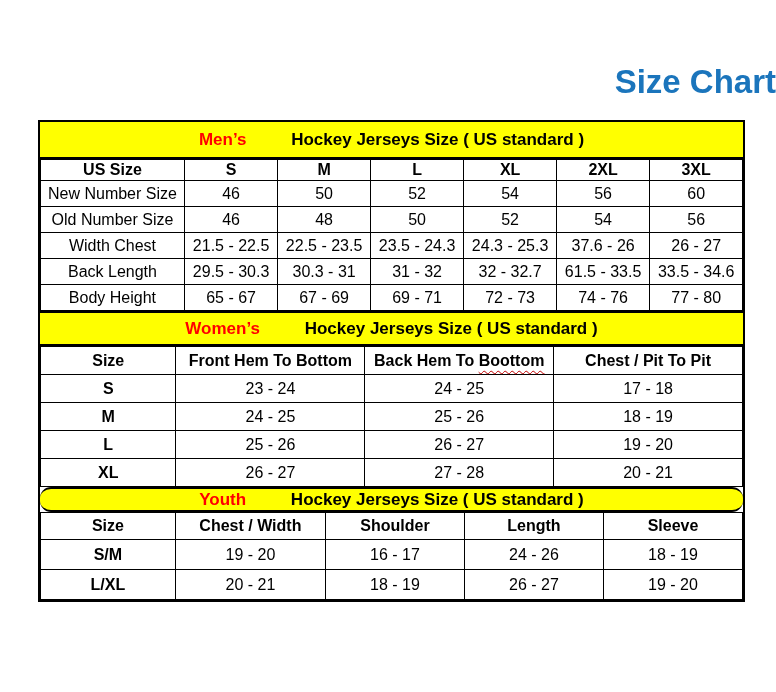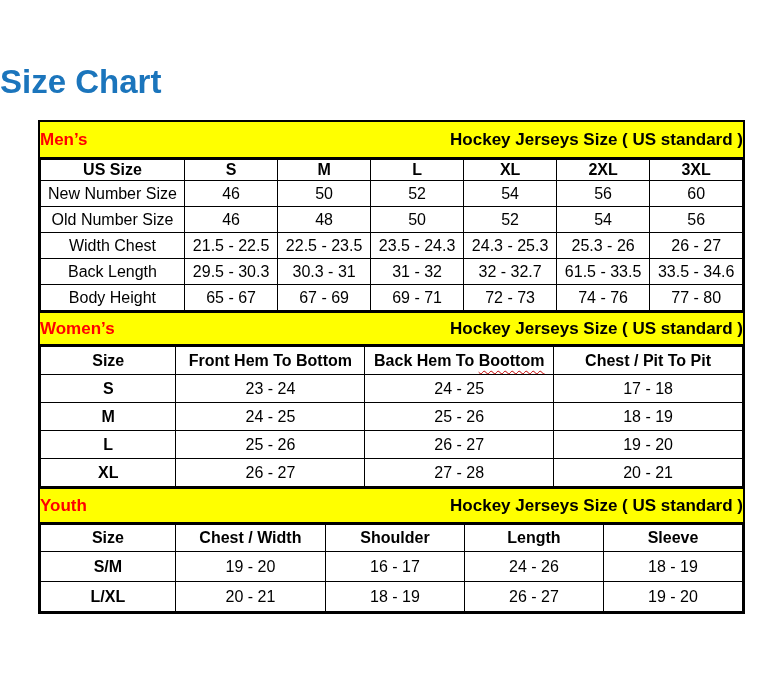--- a/index.html
+++ b/index.html
@@ -14,49 +14,49 @@
     padding: 0;
     background: #ffffff;
     width: 776px;
     height: 692px;
     overflow: hidden;
     font-family: "Liberation Sans", "DejaVu Sans", sans-serif;
     color: #000;
   }
   .title {
     margin: 64px 0 20px 0;
-    text-align: left;
+    text-align: right;
     font-size: 33px;
     line-height: 1.1;
     font-weight: bold;
     color: var(--title-color, #1b75bc);
     letter-spacing: 0px;
   }
   .chart {
     width: 707px;
     margin-left: 38px;
     border: 2px solid var(--border, #000);
   }
   .banner {
     background: var(--banner-bg, #ffff00);
     border-top: 2px solid var(--border, #000);
     border-bottom: 2px solid var(--border, #000);
     display: flex;
     align-items: center;
-    justify-content: space-between;
+    justify-content: center;
     font-weight: bold;
     font-size: 17px;
     white-space: pre;
     gap: 40px;
   }
   .section:first-child .banner { border-top: none; }
   .banner-hl { color: var(--accent, #ff0000); }
   .sec-mens   .banner { height: 37px; }
   .sec-womens .banner { height: 35px; }
-  .sec-youth  .banner { height: 37px; }
+  .sec-youth  .banner { height: 25px; border-radius: 11px; }
   table {
     width: 100%;
     border-collapse: collapse;
     table-layout: fixed;
   }
   th, td {
     border: 1px solid var(--border, #000);
     text-align: center;
     vertical-align: middle;
     font-size: 16px;
@@ -127,21 +127,21 @@
               <td>52</td>
               <td>54</td>
               <td>56</td>
             </tr>
             <tr>
               <td class="row-label">Width Chest</td>
               <td>21.5 - 22.5</td>
               <td>22.5 - 23.5</td>
               <td>23.5 - 24.3</td>
               <td>24.3 - 25.3</td>
-              <td>25.3 - 26</td>
+              <td>37.6 - 26</td>
               <td>26 - 27</td>
             </tr>
             <tr>
               <td class="row-label">Back Length</td>
               <td>29.5 - 30.3</td>
               <td>30.3 - 31</td>
               <td>31 - 32</td>
               <td>32 - 32.7</td>
               <td>61.5 - 33.5</td>
               <td>33.5 - 34.6</td>

